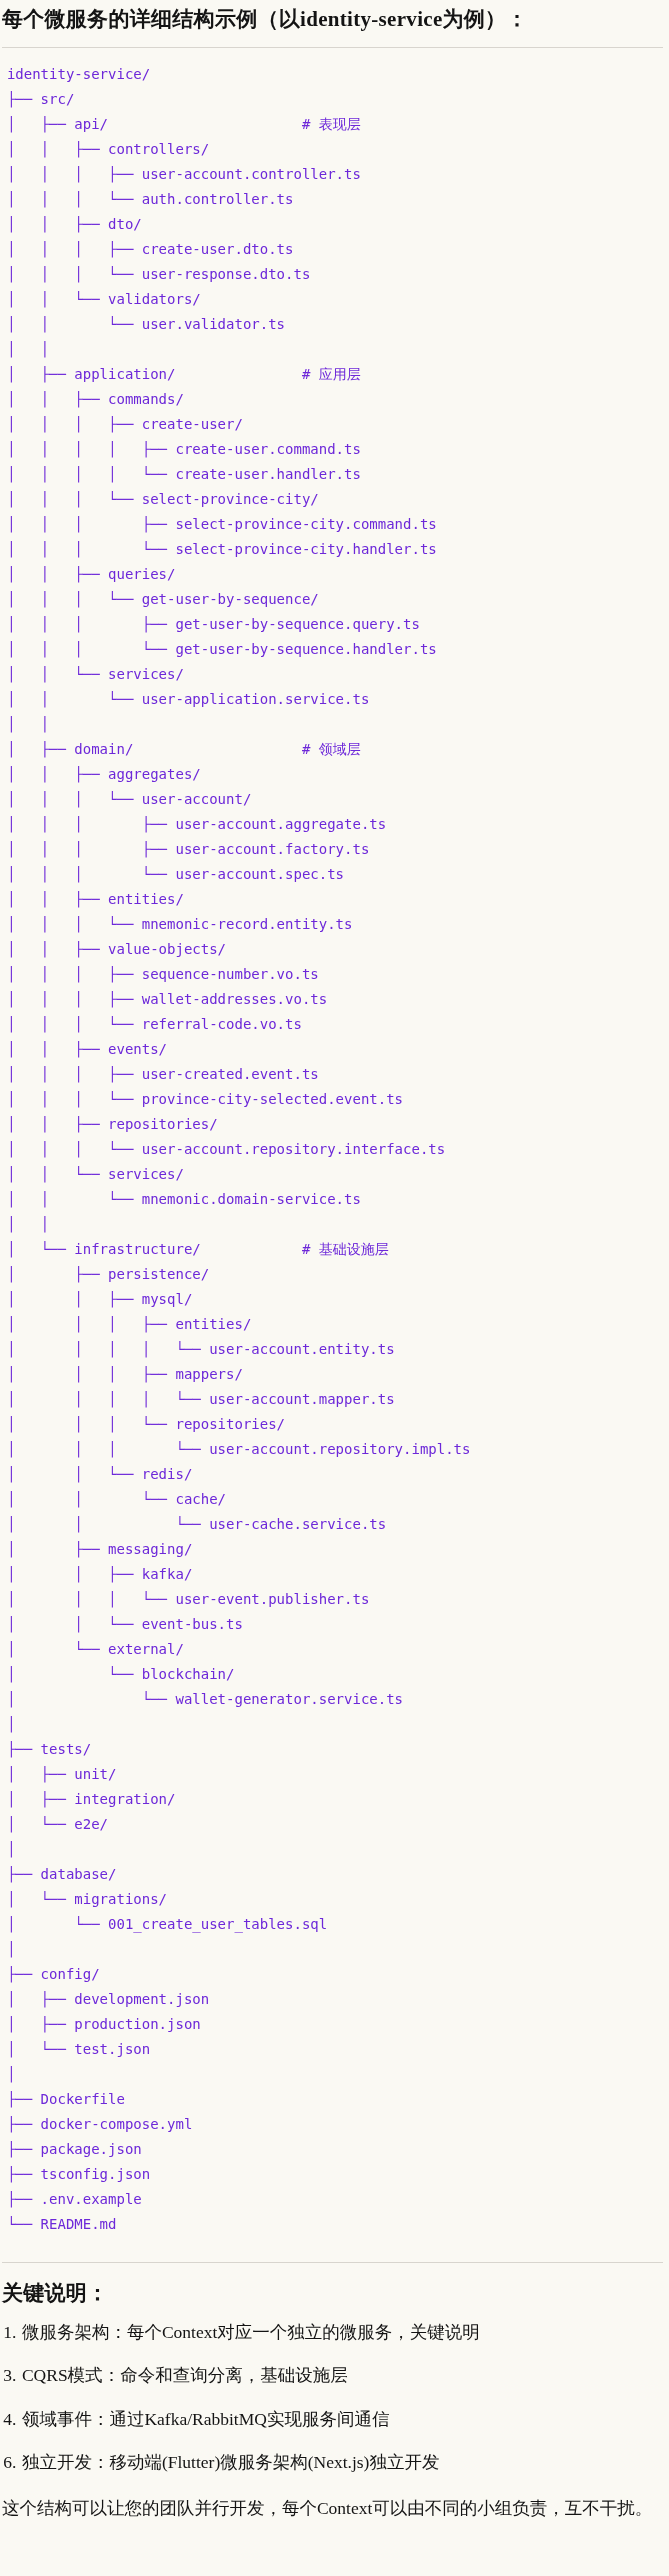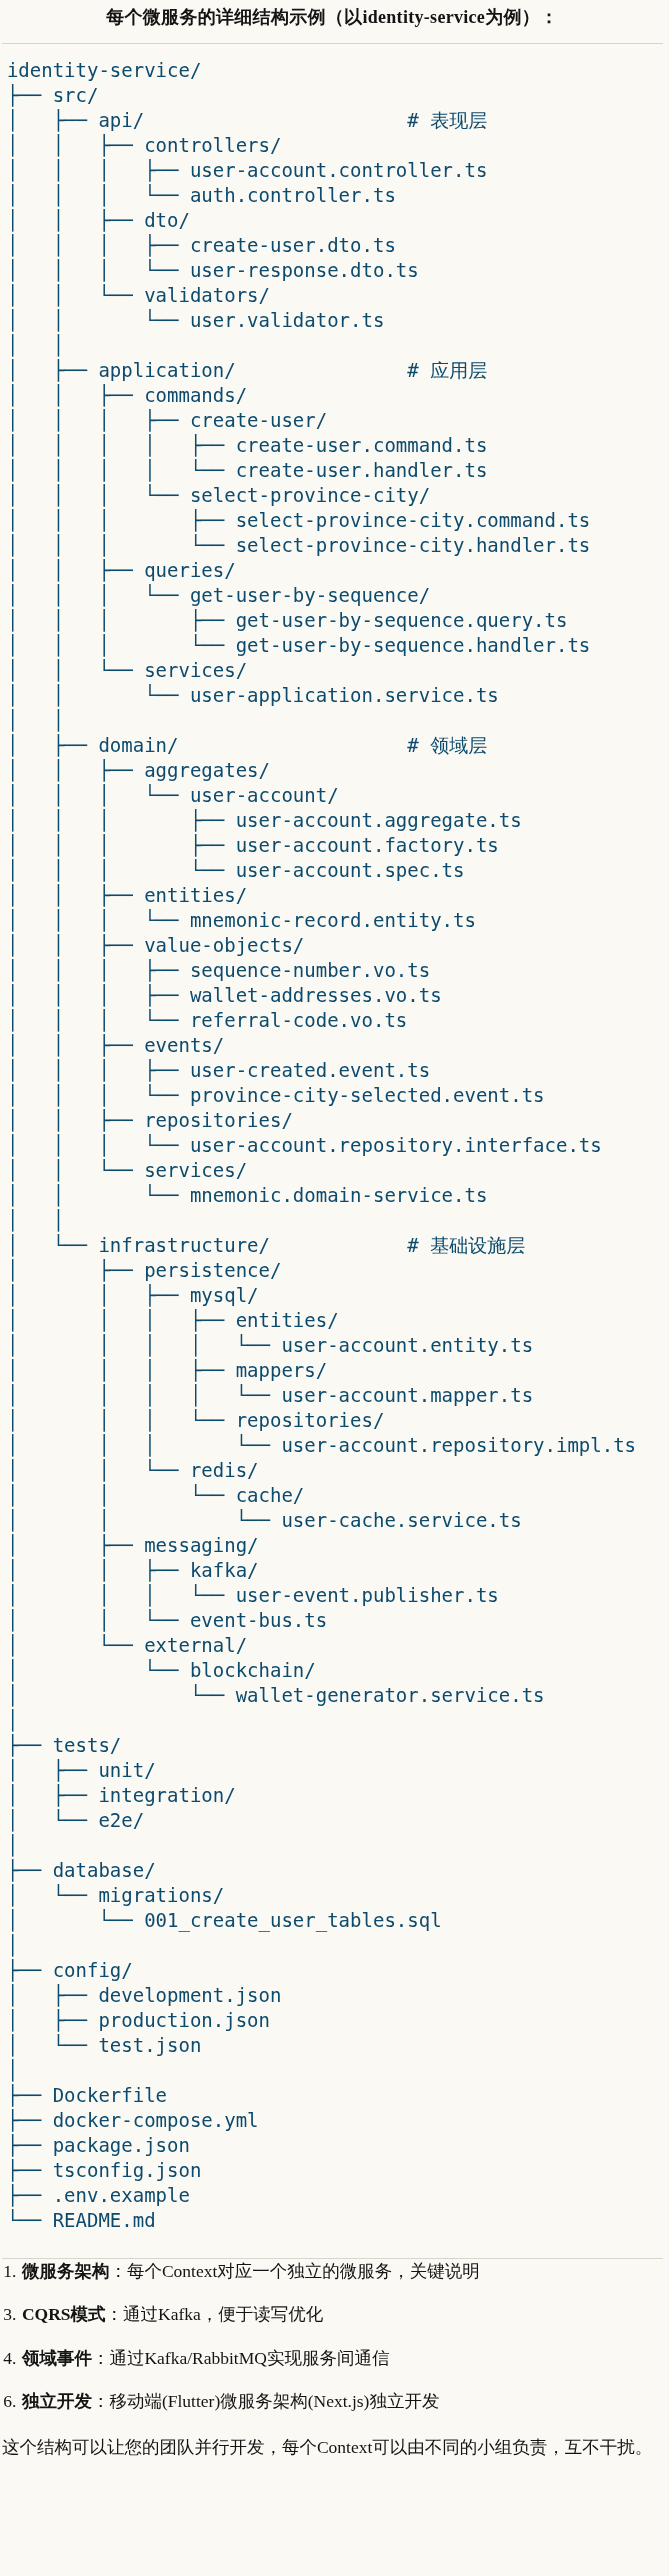--- a/index.html
+++ b/index.html
@@ -10,39 +10,38 @@
     overflow: hidden;
     background: #FAF9F3;
     font-family: "Liberation Serif", "DejaVu Sans", serif;
     color: #141414;
   }
   .page {
     padding: 3.8px 6.3px 0 1.9px;
     box-sizing: border-box;
   }
   .doc-title {
-    font-size: 18px;
+    font-size: 21px;
     font-weight: bold;
     line-height: 1.35;
     margin: 1.3px 0 13.8px 0;
     letter-spacing: 0.3px;
-    text-align: center;
   }
   .divider {
     border: none;
     border-top: 1.3px solid #D8D5CE;
     margin: 0;
   }
   pre.tree {
     margin: 13.8px 0 0 0;
     padding: 0 0 0 5px;
     font-family: "DejaVu Sans Mono", monospace;
-    font-size: 19px;
+    font-size: 14px;
     line-height: 25px;
-    color: #0c4a6e;
+    color: #6d28d9;
     white-space: pre;
   }
   .divider-bottom {
     border: none;
     border-top: 1.3px solid #D8D5CE;
     margin: 25px 0 0 0;
   }
   .notes-title {
     font-size: 21px;
     font-weight: bold;
@@ -51,21 +50,21 @@
   }
   .note {
     font-size: 17.5px;
     line-height: 1.45;
     margin: 0 0 18px 1.3px;
   }
   .note .num {
     margin-right: 5.6px;
   }
   .note strong {
-    font-weight: bold;
+    font-weight: normal;
   }
   .closing {
     font-size: 17.5px;
     line-height: 1.45;
     margin: 21px 0 0 0;
   }
 </style>
 </head>
 <body>
 
@@ -158,30 +157,31 @@
 │
 ├── Dockerfile
 ├── docker-compose.yml
 ├── package.json
 ├── tsconfig.json
 ├── .env.example
 └── README.md</code></pre>
 
   <hr class="divider-bottom">
 
+  <div class="notes-title">关键说明：</div>
 
   <div>
 
     <div class="note">
       <span class="num">1.</span><strong>微服务架构</strong><span>：</span><span>每个Context对应一个独立的微服务，关键说明</span>
     </div>
 
 
     <div class="note">
-      <span class="num">3.</span><strong>CQRS模式</strong><span>：</span><span>通过Kafka，便于读写优化</span>
+      <span class="num">3.</span><strong>CQRS模式</strong><span>：</span><span>命令和查询分离，基础设施层</span>
     </div>
 
     <div class="note">
       <span class="num">4.</span><strong>领域事件</strong><span>：</span><span>通过Kafka/RabbitMQ实现服务间通信</span>
     </div>
 
 
     <div class="note">
       <span class="num">6.</span><strong>独立开发</strong><span>：</span><span>移动端(Flutter)微服务架构(Next.js)独立开发</span>
     </div>

